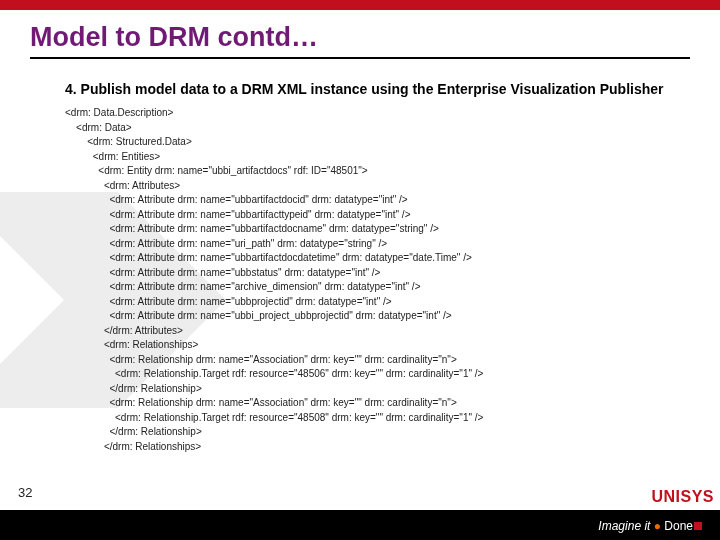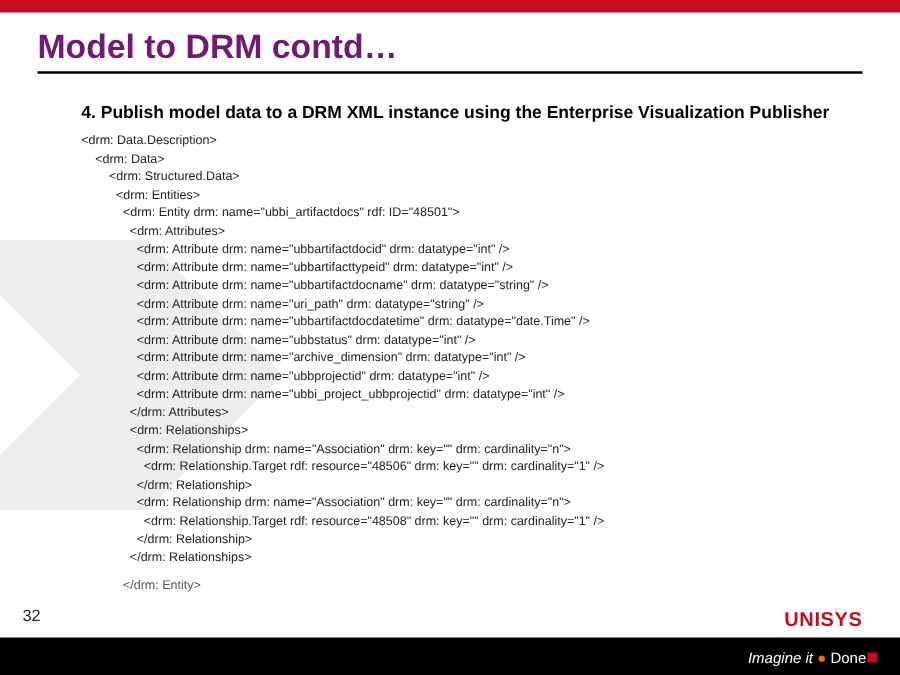--- a/index.html
+++ b/index.html
@@ -48,21 +48,21 @@
     height: 30px; background: #000;
   }
   .tagline {
     position: absolute; right: 18px; bottom: 7px;
     font-size: 12px; color: #fff; font-weight: normal;
   }
   .tagline .imagine { font-style: italic; }
   .tagline .dot1 { color: #e86e0a; }
   .tagline .dot2 { color: #fff; background:#c20f1e; width:8px; height:8px; display:inline-block; margin-left:1px; }
   .logo {
-    position: absolute; right: 30px; bottom: 34px;
+    position: absolute; right: 6px; bottom: 34px;
     font-size: 16px; font-weight: bold; color: #c20f1e;
     letter-spacing: 0.5px;
   }
   .arrow-bg {
     position: absolute;
     left: -80px; top: 120px;
     width: 360px; height: 360px;
     opacity: 0.10;
     z-index: 0;
   }
@@ -102,21 +102,20 @@
                 &lt;drm: Attribute drm: name="ubbi_project_ubbprojectid" drm: datatype="int" /&gt;
               &lt;/drm: Attributes&gt;
               &lt;drm: Relationships&gt;
                 &lt;drm: Relationship drm: name="Association" drm: key="" drm: cardinality="n"&gt;
                   &lt;drm: Relationship.Target rdf: resource="48506" drm: key="" drm: cardinality="1" /&gt;
                 &lt;/drm: Relationship&gt;
                 &lt;drm: Relationship drm: name="Association" drm: key="" drm: cardinality="n"&gt;
                   &lt;drm: Relationship.Target rdf: resource="48508" drm: key="" drm: cardinality="1" /&gt;
                 &lt;/drm: Relationship&gt;
               &lt;/drm: Relationships&gt;</div>
-  <div class="xml-block last-line">            &lt;/drm: Entity&gt;</div>
 </div>
 
 <div class="slide-num">32</div>
 
 <div class="logo">UNISYS</div>
 
 <div class="bottom-strip">
   <div class="tagline">
     <span class="imagine">Imagine it</span><span class="dot1">&nbsp;●&nbsp;</span><span>Done</span><span class="dot2"></span>
   </div>

